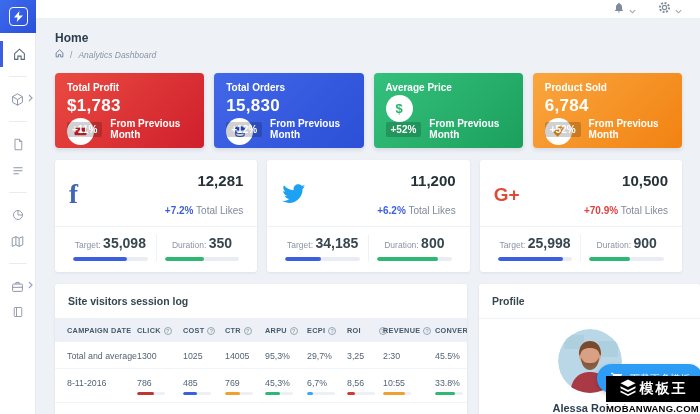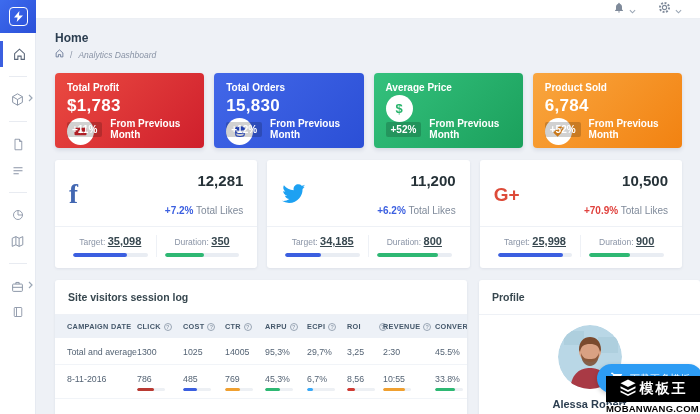--- a/index.html
+++ b/index.html
@@ -52,21 +52,21 @@
   .fb-glyph { font-size:27px; font-weight:700; color:#4267B2; font-family:"Liberation Serif", serif; line-height:1; }
   .gp-glyph { font-size:19px; font-weight:700; color:#dd4b39; line-height:1; }
   .so-stats { text-align:right; }
   .so-total { font-size:15px; font-weight:700; color:#263238; }
   .so-line { font-size:10px; color:#7f8a9a; margin-top:16px; }
   .chg { font-weight:700; }
   .so-bottom { display:flex; padding:8px 10px 11px 10px; }
   .so-col { flex:1; text-align:center; padding:0 8px; }
   .so-vdiv { width:1px; background:#eef1f6; }
   .so-lab { font-size:8.5px; color:#8a94a6; margin-bottom:6px; }
-  .so-lab b { color:#37474f; font-size:11px;text-decoration:underline; }
+  .so-lab b { color:#37474f; font-size:14px; }
   .bar { height:4px; border-radius:2px; background:#e9edf3; overflow:hidden; }
   .bar i { display:block; height:100%; border-radius:2px; }
   .f-blue { background:#3b5fe0; }
   .f-green { background:#2eb873; }
 
   
   .bottom-row { display:flex; gap:12px; margin-top:12px; align-items:flex-start; }
   .panel { background:#fff; border-radius:3px; box-shadow:0 1px 3px rgba(30,40,80,.08); }
   .table-panel { width:412px; min-width:412px; height:170px; overflow:hidden; }
   .panel-title { font-size:10.5px; font-weight:700; color:#37474f; padding:11px 13px; border-bottom:1px solid #eef1f6; }

